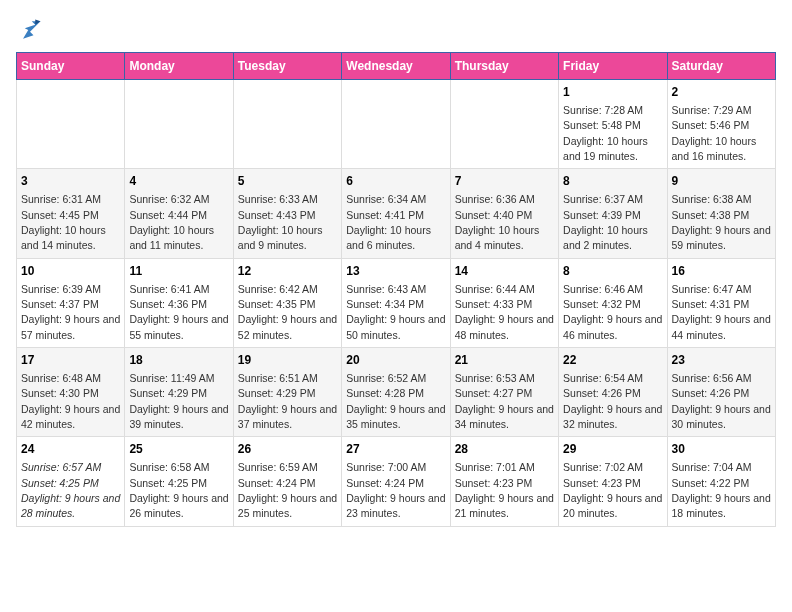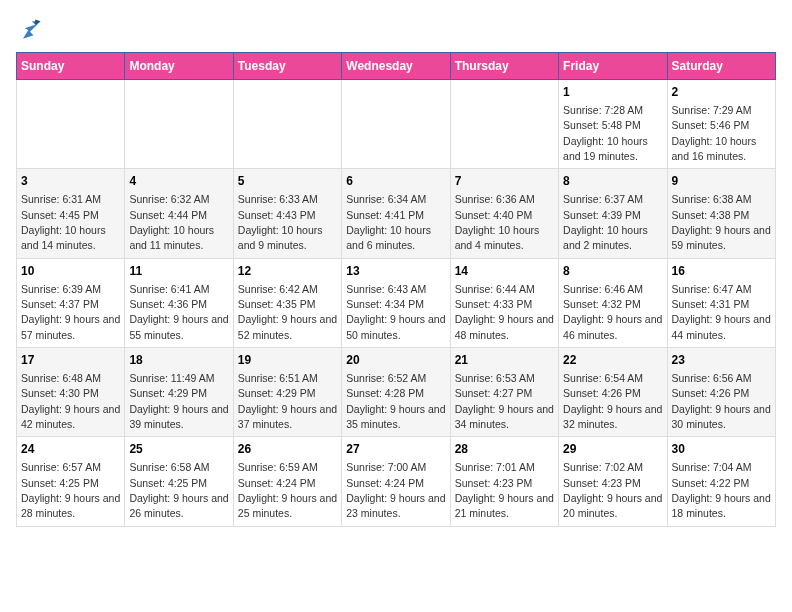--- a/index.html
+++ b/index.html
@@ -197,21 +197,21 @@
 Sunset: 4:27 PM
 Daylight: 9 hours and 34 minutes.</span></td>
         <td><span class="day-number">22</span><span class="day-info" style="white-space: pre-line;">Sunrise: 6:54 AM
 Sunset: 4:26 PM
 Daylight: 9 hours and 32 minutes.</span></td>
         <td><span class="day-number">23</span><span class="day-info" style="white-space: pre-line;">Sunrise: 6:56 AM
 Sunset: 4:26 PM
 Daylight: 9 hours and 30 minutes.</span></td>
       </tr>
       <tr class="row-odd">
-        <td><span class="day-number">24</span><span class="day-info" style="white-space: pre-line;">Sunrise: 6:57 AM
+        <td><span class="day-number">24</span><span class="day-info" style="white-space: pre-line; font-style: italic;">Sunrise: 6:57 AM
 Sunset: 4:25 PM
 Daylight: 9 hours and 28 minutes.</span></td>
         <td><span class="day-number">25</span><span class="day-info" style="white-space: pre-line; margin-top: 47px;">Sunrise: 6:58 AM
 Sunset: 4:25 PM
 Daylight: 9 hours and 26 minutes.</span></td>
         <td><span class="day-number">26</span><span class="day-info" style="white-space: pre-line; margin-top: 12px;">Sunrise: 6:59 AM
 Sunset: 4:24 PM
 Daylight: 9 hours and 25 minutes.</span></td>
         <td><span class="day-number">27</span><span class="day-info" style="white-space: pre-line;">Sunrise: 7:00 AM
 Sunset: 4:24 PM

